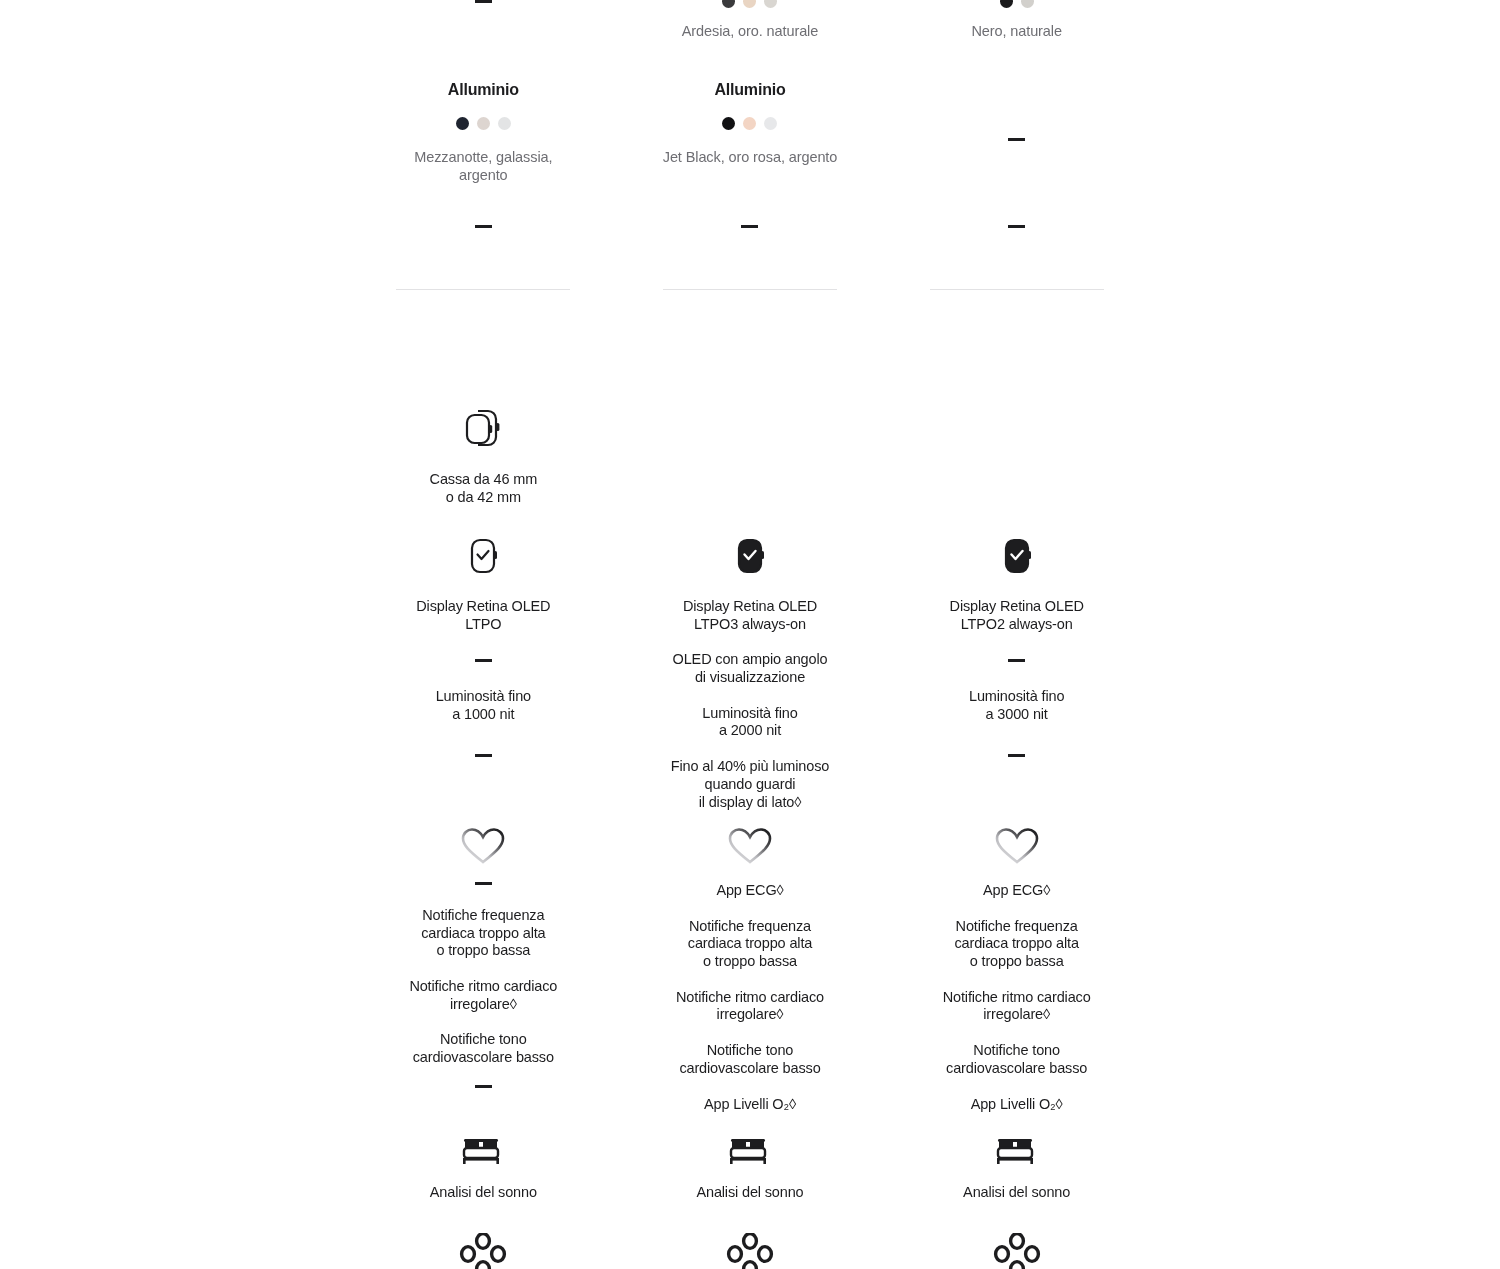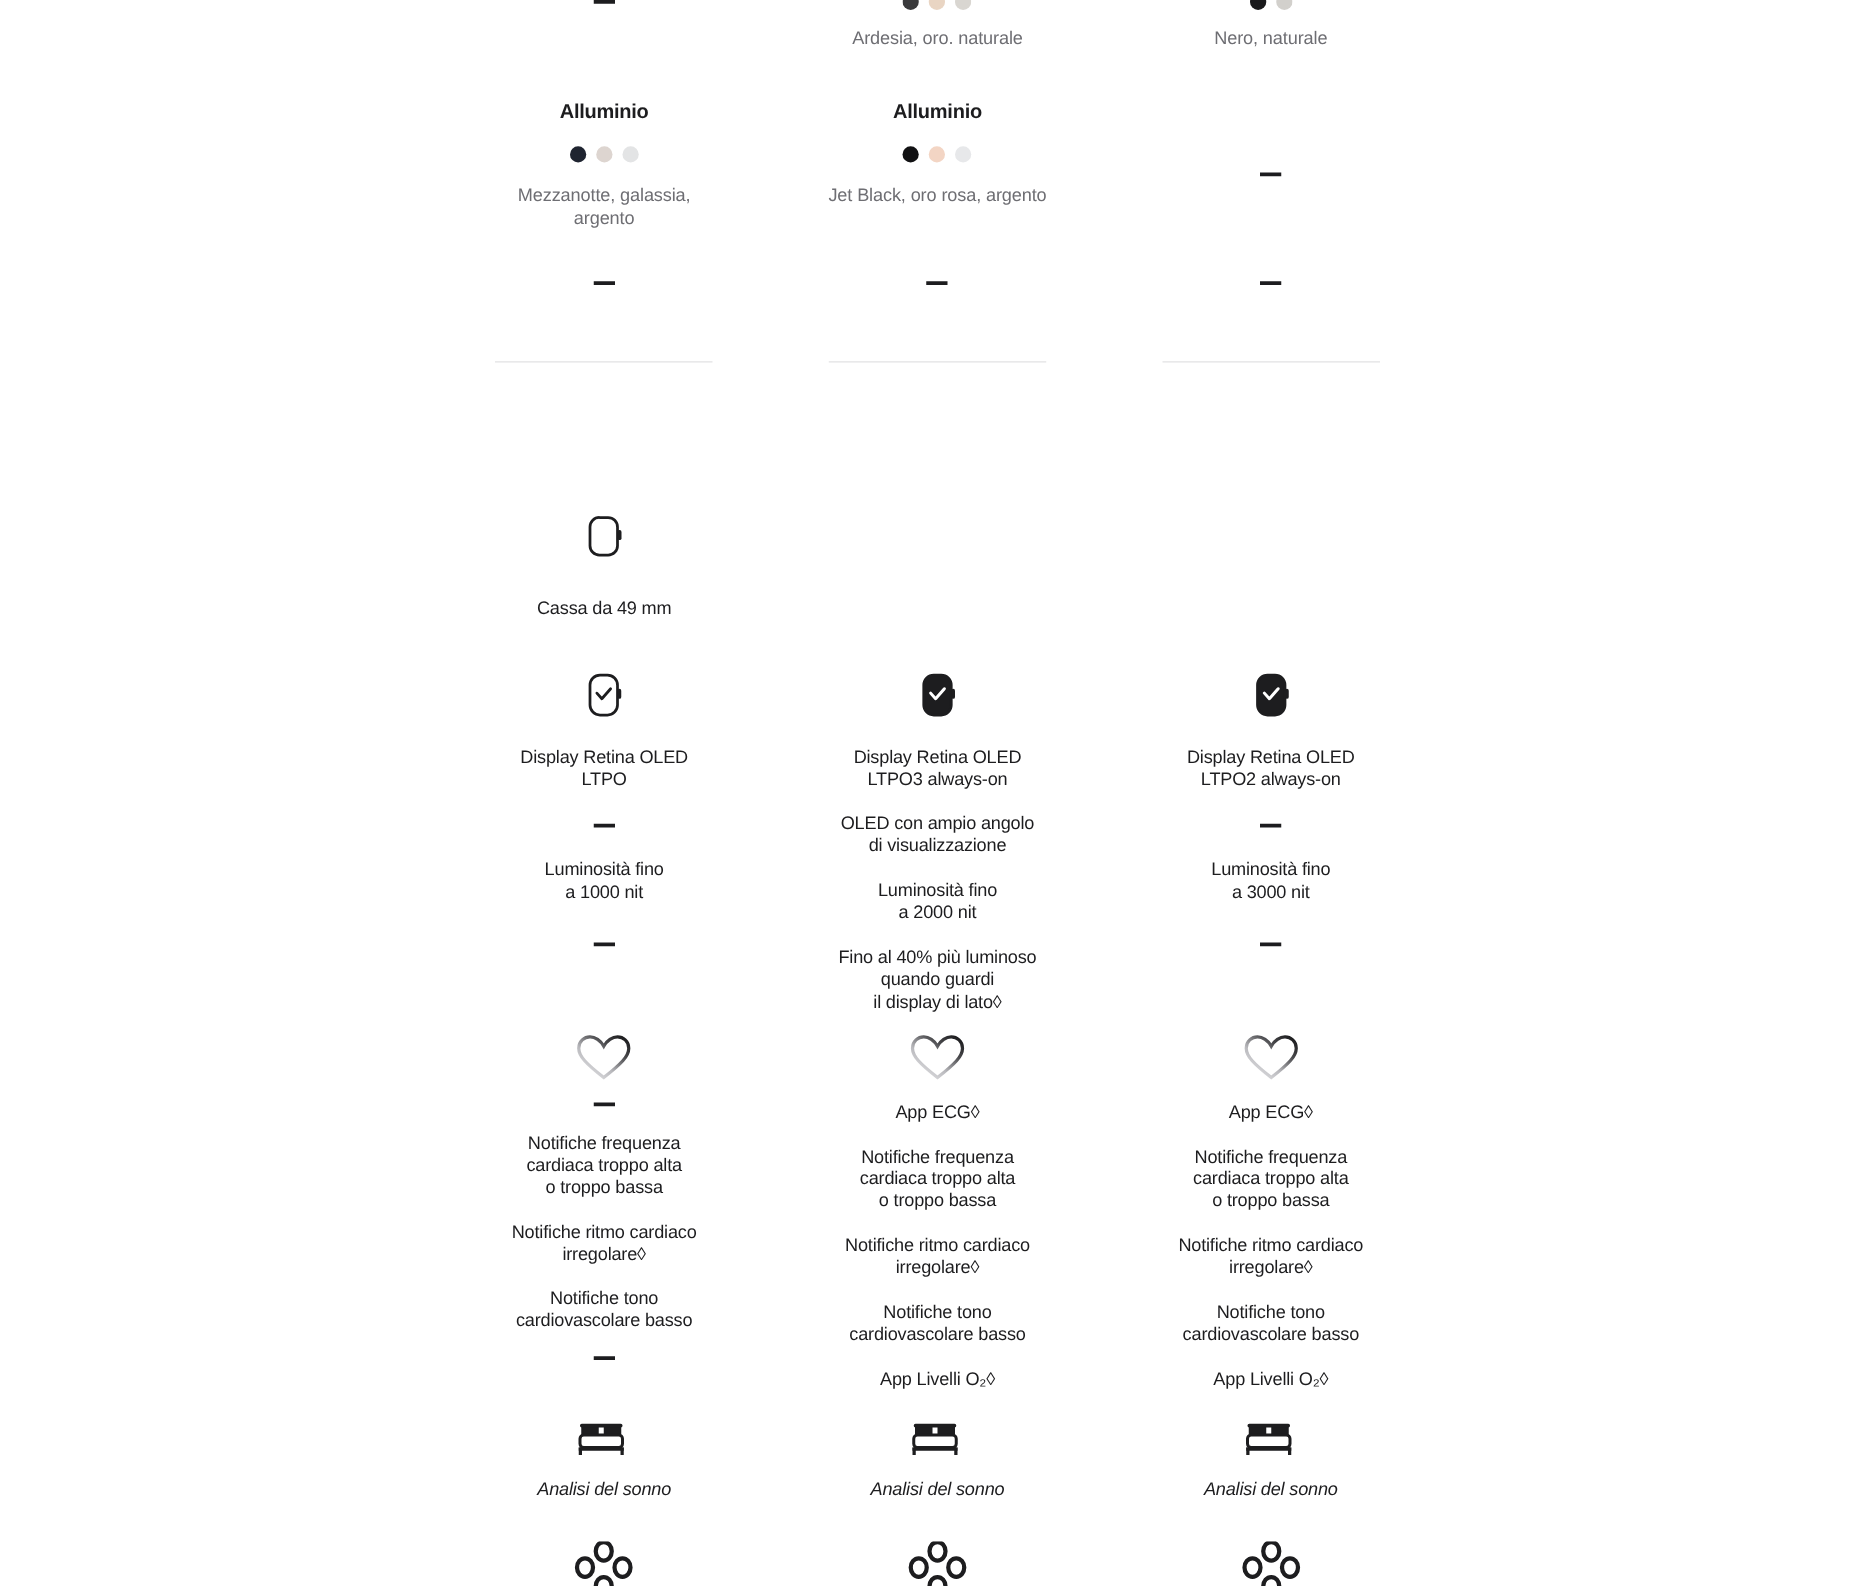--- a/index.html
+++ b/index.html
@@ -192,31 +192,33 @@
         <div class="divider"></div>
       </div>
     <div class="col">
         <div class="divider"></div>
       </div>
   </div>
 
   <div class="cols" style="top:405px;">
 
 
-
     <div class="col">
       <div class="icon-box">
         <svg width="50" height="48" viewBox="0 0 50 48" aria-hidden="true">
-          <rect x="14" y="9" width="22" height="30" rx="7.5" fill="#ffffff" stroke="#1d1d1f" stroke-width="2.2"></rect>
-          <rect x="36" y="19" width="3.2" height="8" rx="1.5" fill="#1d1d1f"></rect>
-        </svg>
-      </div>
-      <div class="gap-26"></div>
-      <div class="spec-text">Cassa da 49 mm</div>
-    </div>
+          <path d="M20 6 h10 a8 8 0 0 1 8 8 v18 a8 8 0 0 1 -8 8 h-10" fill="none" stroke="#1d1d1f" stroke-width="2.2"></path>
+          <rect x="38" y="18" width="3.4" height="8" rx="1.6" fill="#1d1d1f"></rect>
+          <rect x="9" y="10" width="22" height="28" rx="7.5" fill="#ffffff" stroke="#1d1d1f" stroke-width="2.2"></rect>
+          <rect x="31" y="20" width="3.2" height="8" rx="1.5" fill="#1d1d1f"></rect>
+        </svg>
+      </div>
+      <div class="gap-18"></div>
+      <div class="spec-text">Cassa da 46 mm<br>o da 42 mm</div>
+    </div>
+
   </div>
 
   <div class="cols" style="top:536px;">
 
     <div class="col">
       <div class="icon-box" style="height:44px;">
         <svg width="40" height="44" viewBox="0 0 40 44" aria-hidden="true">
           <rect x="9" y="4" width="22" height="32" rx="8" fill="#ffffff" stroke="#1d1d1f" stroke-width="2.2"></rect>
           <rect x="31" y="15" width="3" height="8" rx="1.5" fill="#1d1d1f"></rect>
           <path d="M14.5 18.5 l4 4.5 l7 -8" fill="none" stroke="#1d1d1f" stroke-width="2.2" stroke-linecap="round" stroke-linejoin="round"></path>
@@ -355,21 +357,21 @@
       <div class="spec-text">Notifiche frequenza<br>cardiaca troppo alta<br>o troppo bassa</div>
       <div class="gap-18"></div>
       <div class="spec-text">Notifiche ritmo cardiaco<br>irregolare◊</div>
       <div class="gap-18"></div>
       <div class="spec-text">Notifiche tono<br>cardiovascolare basso</div>
       <div class="gap-18"></div>
       <div class="spec-text">App Livelli O₂◊</div>
     </div>
   </div>
 
-  <div class="cols" style="top:1130px;font-style:italic;">
+  <div class="cols" style="top:1130px;">
 
     <div class="col">
       <div class="icon-box" style="height:40px;">
         <svg width="50" height="36" viewBox="0 0 50 36" aria-hidden="true">
           <path d="M7 8 h14 v8 h-14 Z" fill="#1d1d1f"></path>
           <path d="M25 8 h14 v8 h-14 Z" fill="#1d1d1f"></path>
           <rect x="6" y="7" width="34" height="3" rx="1.4" fill="#1d1d1f"></rect>
           <rect x="6" y="16" width="34" height="10" rx="3" fill="none" stroke="#1d1d1f" stroke-width="2.4"></rect>
           <rect x="5" y="26" width="36" height="2.6" fill="#1d1d1f"></rect>
           <rect x="5" y="26" width="2.6" height="6" fill="#1d1d1f"></rect>

